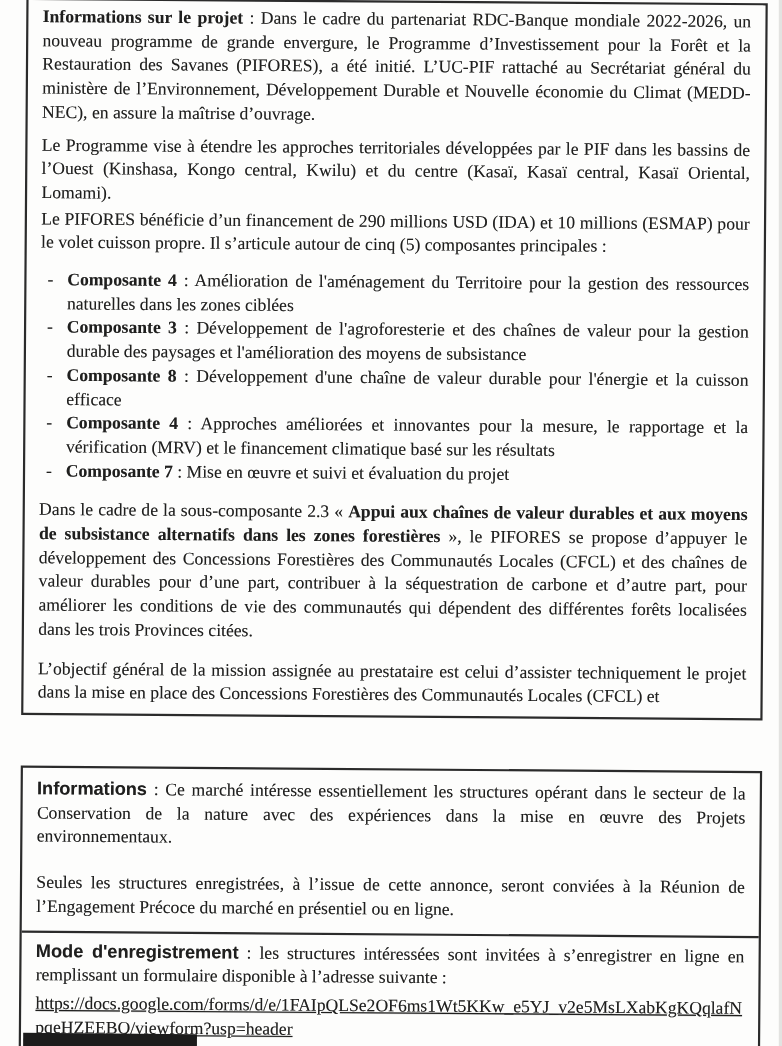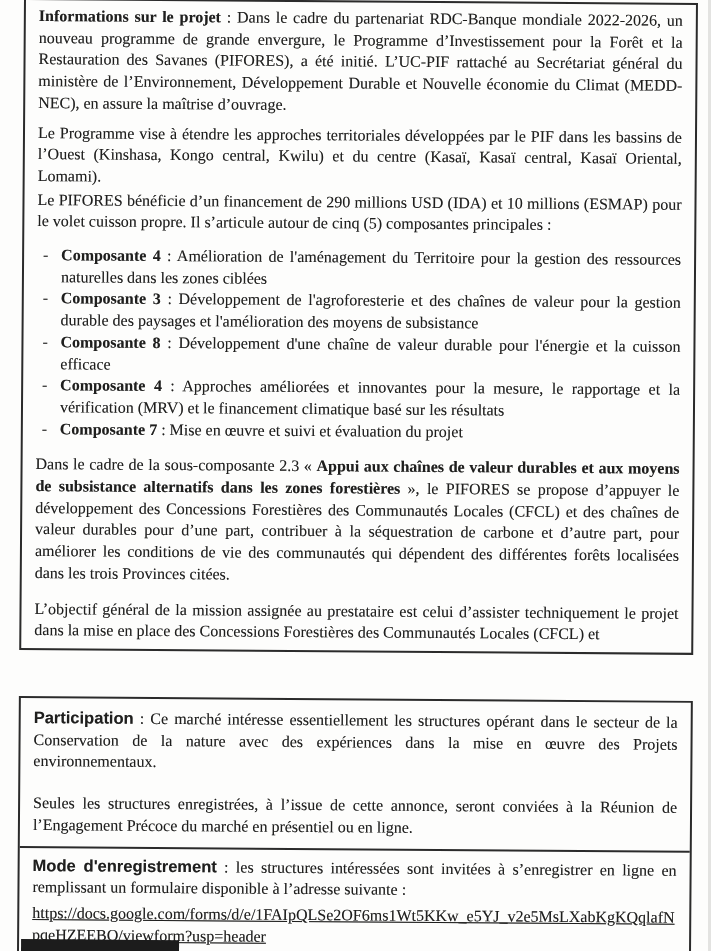--- a/index.html
+++ b/index.html
@@ -119,21 +119,21 @@
     </ul>
 
     <p class="mt14"><span>Dans le cadre de la sous-composante 2.3 « </span><span class="b">Appui aux chaînes de valeur durables et aux moyens de subsistance alternatifs dans les zones forestières</span><span> », le PIFORES se propose d’appuyer le développement des Concessions Forestières des Communautés Locales (CFCL) et des chaînes de valeur durables pour d’une part, contribuer à la séquestration de carbone et d’autre part, pour améliorer les conditions de vie des communautés qui dépendent des différentes forêts localisées dans les trois Provinces citées.</span></p>
 
     <p class="mt14">L’objectif général de la mission assignée au prestataire est celui d’assister techniquement le projet dans la mise en place des Concessions Forestières des Communautés Locales (CFCL) et</p>
   </section>
 
   <section class="boxed table-bottom">
 
     <div class="row-participation">
-      <p><span class="sans-label">Participation</span><span> : </span><span>Ce marché intéresse essentiellement les structures opérant dans le secteur de la Conservation de la nature avec des expériences dans la mise en œuvre des Projets environnementaux.</span></p>
+      <p><span class="sans-label">Informations</span><span> : </span><span>Ce marché intéresse essentiellement les structures opérant dans le secteur de la Conservation de la nature avec des expériences dans la mise en œuvre des Projets environnementaux.</span></p>
       <p class="mt20">Seules les structures enregistrées, à l’issue de cette annonce, seront conviées à la Réunion de l’Engagement Précoce du marché en présentiel ou en ligne.</p>
     </div>
 
     <div class="row-registration">
       <p><span class="sans-label">Mode d'enregistrement</span><span> : </span><span>les structures intéressées sont invitées à s’enregistrer en ligne en remplissant un formulaire disponible à l’adresse suivante :</span></p>
       <p class="url-line"><a class="doc-link" href="#">https://docs.google.com/forms/d/e/1FAIpQLSe2OF6ms1Wt5KKw_e5YJ_v2e5MsLXabKgKQqlafNpqeHZEEBQ/viewform?usp=header</a></p>
       <div class="cutoff-bar"></div>
     </div>
 
   </section>

